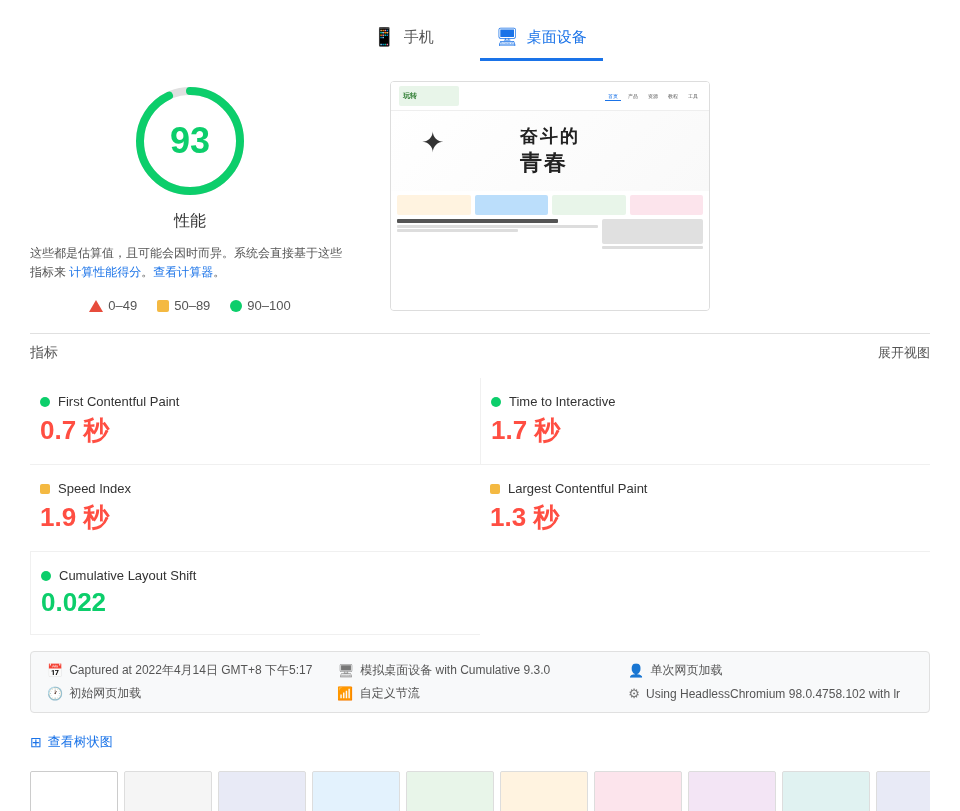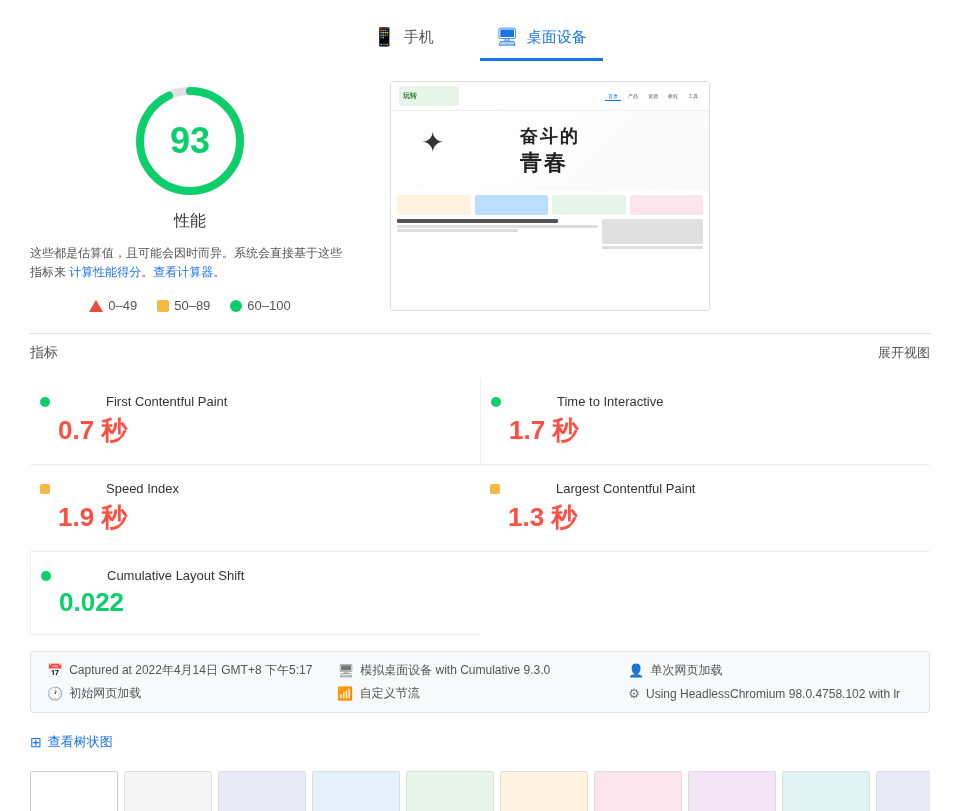--- a/index.html
+++ b/index.html
@@ -69,22 +69,22 @@
     .metrics-header { display: flex; justify-content: space-between; align-items: center; margin-bottom: 16px; }
     .metrics-title { font-size: 14px; color: #555; }
     .metrics-expand { font-size: 13px; color: #555; cursor: pointer; }
     
     .metrics-grid { display: grid; grid-template-columns: 1fr 1fr; gap: 0; }
     .metric-item { padding: 16px 10px; border-bottom: 1px solid #f0f0f0; }
     .metric-header { display: flex; align-items: center; gap: 8px; margin-bottom: 4px; }
     .metric-dot { width: 10px; height: 10px; border-radius: 50%; flex-shrink: 0; }
     .metric-dot-green { background: #0cce6b; }
     .metric-dot-orange { background: #f4b942; border-radius: 2px; }
-    .metric-name { font-size: 13px; color: #333; margin-left: 48px; }
-    .metric-value { font-size: 26px; font-weight: 700; color: #ff4e42; margin-left: 18px; }
+    .metric-name { font-size: 13px; color: #333; }
+    .metric-value { font-size: 26px; font-weight: 700; color: #ff4e42; }
     .metric-value-green { color: #0cce6b; }
     
     
     .info-bar { background: #f8f9fa; border: 1px solid #e0e0e0; border-radius: 4px; padding: 10px 16px; margin: 16px 0; display: grid; grid-template-columns: 1fr 1fr 1fr; gap: 6px; }
     .info-item { display: flex; align-items: center; gap: 6px; font-size: 12px; color: #555; }
     .info-icon { font-size: 13px; color: #777; }
     
     
     .tree-map-link { display: flex; align-items: center; gap: 6px; color: #1a73e8; font-size: 13px; cursor: pointer; margin-bottom: 16px; padding: 4px 0; }
     .tree-map-icon { font-size: 14px; }
@@ -133,21 +133,21 @@
           <div class="legend-item">
             <div class="legend-dot-red"></div>
             <span>0–49</span>
           </div>
           <div class="legend-item">
             <div class="legend-dot-orange"></div>
             <span>50–89</span>
           </div>
           <div class="legend-item">
             <div class="legend-dot-green"></div>
-            <span>60–100</span>
+            <span>90–100</span>
           </div>
         </div>
       </div>
 
       <div class="preview-section">
         <div class="preview-image">
           <div class="preview-mockup">
 
             <div class="mockup-header">
               <div class="mockup-logo">

